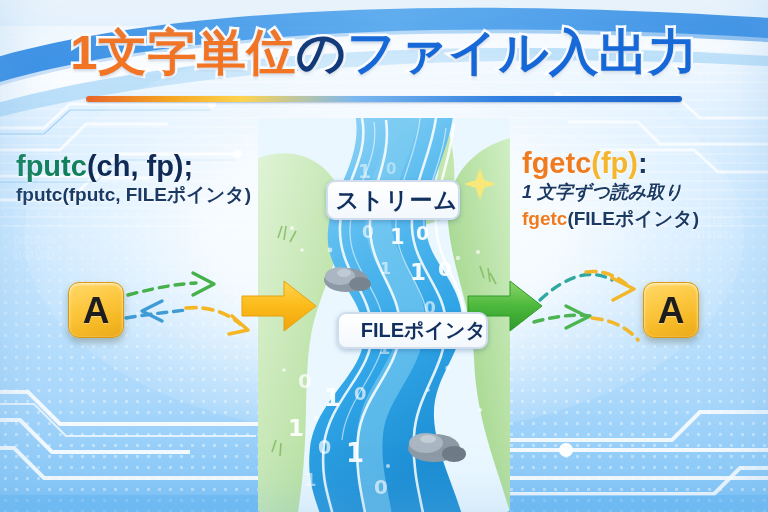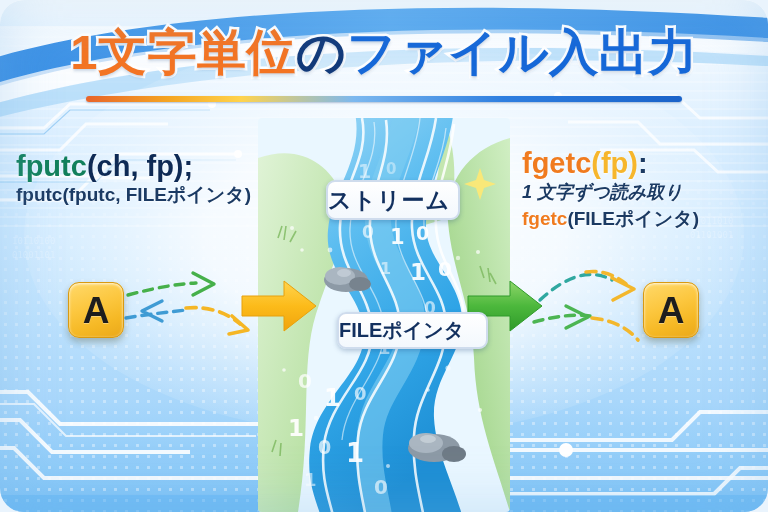--- a/index.html
+++ b/index.html
@@ -5,21 +5,20 @@
   html,body{margin:0;padding:0;}
   body{
     width:768px;height:512px;overflow:hidden;
     font-family:"Liberation Sans","DejaVu Sans",sans-serif;
     background:#eaf4fd;
   }
   #slide{
     position:relative;width:768px;height:512px;overflow:hidden;
     background:
       linear-gradient(180deg,#ffffff 0%,#f2f9ff 10%,#dcefff 26%,#cde9ff 46%,#bfe2fd 60%,#a9d7fb 78%,#8ecbf8 92%,#79c0f6 100%);
-    border-radius: 24px;
   }
 
   
   .bg-dots{
     position:absolute;inset:0;
     background-image:radial-gradient(rgba(255,255,255,.55) 1.4px, transparent 1.6px);
     background-size:11px 11px;
     opacity:.75;
     -webkit-mask-image:linear-gradient(180deg,transparent 0%,transparent 18%,rgba(0,0,0,.25) 34%,rgba(0,0,0,.85) 70%,#000 100%);
             mask-image:linear-gradient(180deg,transparent 0%,transparent 18%,rgba(0,0,0,.25) 34%,rgba(0,0,0,.85) 70%,#000 100%);
@@ -71,21 +70,21 @@
 
   
   #river{position:absolute;left:258px;top:118px;width:252px;height:394px;overflow:hidden;}
 
   
   .chip{
     position:absolute;background:linear-gradient(180deg,#ffffff 0%,#f3f8fd 100%);
     border:2px solid #cfdced;border-radius:9px;
     box-shadow:0 2px 5px rgba(30,70,120,.28);
     color:#12305f;font-weight:bold;white-space:nowrap;
-    display:flex;align-items:center;justify-content:flex-start;
+    display:flex;align-items:center;justify-content:flex-end;
   }
   #chip-stream{left:326px;top:180px;width:130px;height:36px;font-size:23px;letter-spacing:1px;}
   #chip-fileptr{left:337px;top:312px;width:147px;height:33px;font-size:20px;}
 
   
   .tile{
     position:absolute;width:54px;height:54px;border-radius:11px;
     background:linear-gradient(160deg,#ffd96a 0%,#fcc73f 42%,#f5b824 72%,#eaa81a 100%);
     border:1px solid #d99a12;
     box-shadow:0 4px 7px rgba(60,60,20,.3),inset 0 1px 3px rgba(255,255,255,.85);

